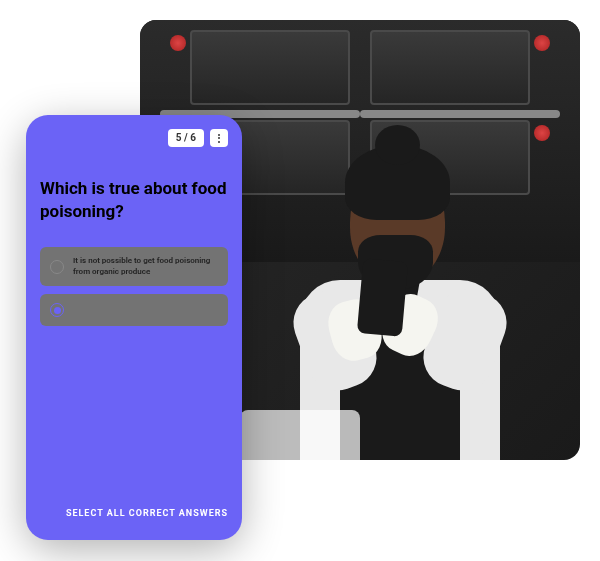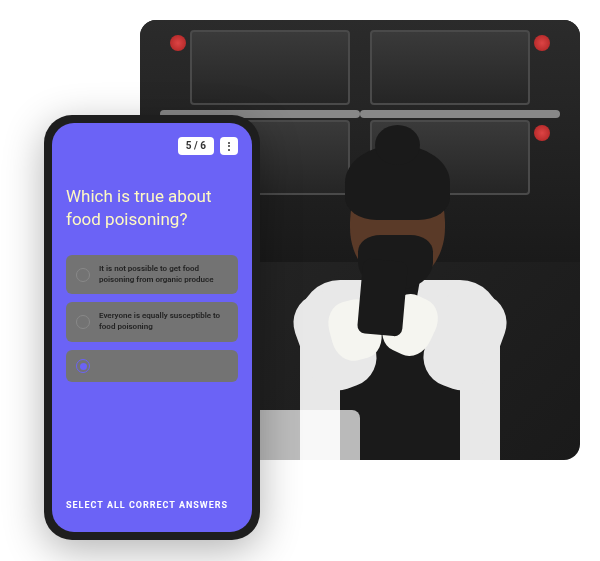--- a/index.html
+++ b/index.html
@@ -238,27 +238,26 @@
       bottom: 0;
       left: 100px;
       width: 120px;
       height: 50px;
       background: rgba(255,255,255,0.7);
       border-radius: 8px 8px 0 0;
     }
     
     .phone-mockup {
       position: absolute;
-      left: 44px;
+      left: 26px;
       top: 115px;
       width: 216px;
       height: 425px;
       background: #1e1e1e;
       border-radius: 28px;
-      padding: 8px;
       box-shadow: 0 10px 40px rgba(0,0,0,0.3);
     }
     
     .phone-screen {
       width: 100%;
       height: 100%;
       background: #6b63f6;
       border-radius: 22px;
       position: relative;
       overflow: hidden;
@@ -301,23 +300,23 @@
     }
     
     .menu-dots span {
       width: 2px;
       height: 2px;
       background: #333;
       border-radius: 50%;
     }
     
     .question-title {
-      color: #fef9c3;
+      color: #000000;
       font-size: 17px;
-      font-weight: 400;
+      font-weight: 700;
       line-height: 1.35;
       margin-bottom: 24px;
     }
     
     .options-list {
       display: flex;
       flex-direction: column;
       gap: 8px;
       flex: 1;
     }
@@ -359,21 +358,21 @@
       font-weight: 600;
       color: #222;
       line-height: 1.35;
     }
     
     .footer-hint {
       color: white;
       font-size: 9px;
       font-weight: 700;
       letter-spacing: 1px;
-      text-align: left;
+      text-align: right;
       padding-bottom: 8px;
       margin-top: auto;
     }
   </style>
 </head>
 <body>
 
 <div class="background-image">
   <div class="kitchen-scene">
     <div class="oven">
@@ -422,24 +421,20 @@
 
     <div class="question-title">Which is true about food poisoning?</div>
 
     <div class="options-list">
 
       <div class="option-card">
         <div class="radio-outer"></div>
         <div class="option-text">It is not possible to get food poisoning from organic produce</div>
       </div>
 
-      <div class="option-card">
-        <div class="radio-outer"></div>
-        <div class="option-text">Everyone is equally susceptible to food poisoning</div>
-      </div>
 
       <div class="option-card">
         <div class="radio-outer selected">
           <div class="radio-inner"></div>
         </div>
       </div>
 
     </div>
 
     <div class="footer-hint">SELECT ALL CORRECT ANSWERS</div>

